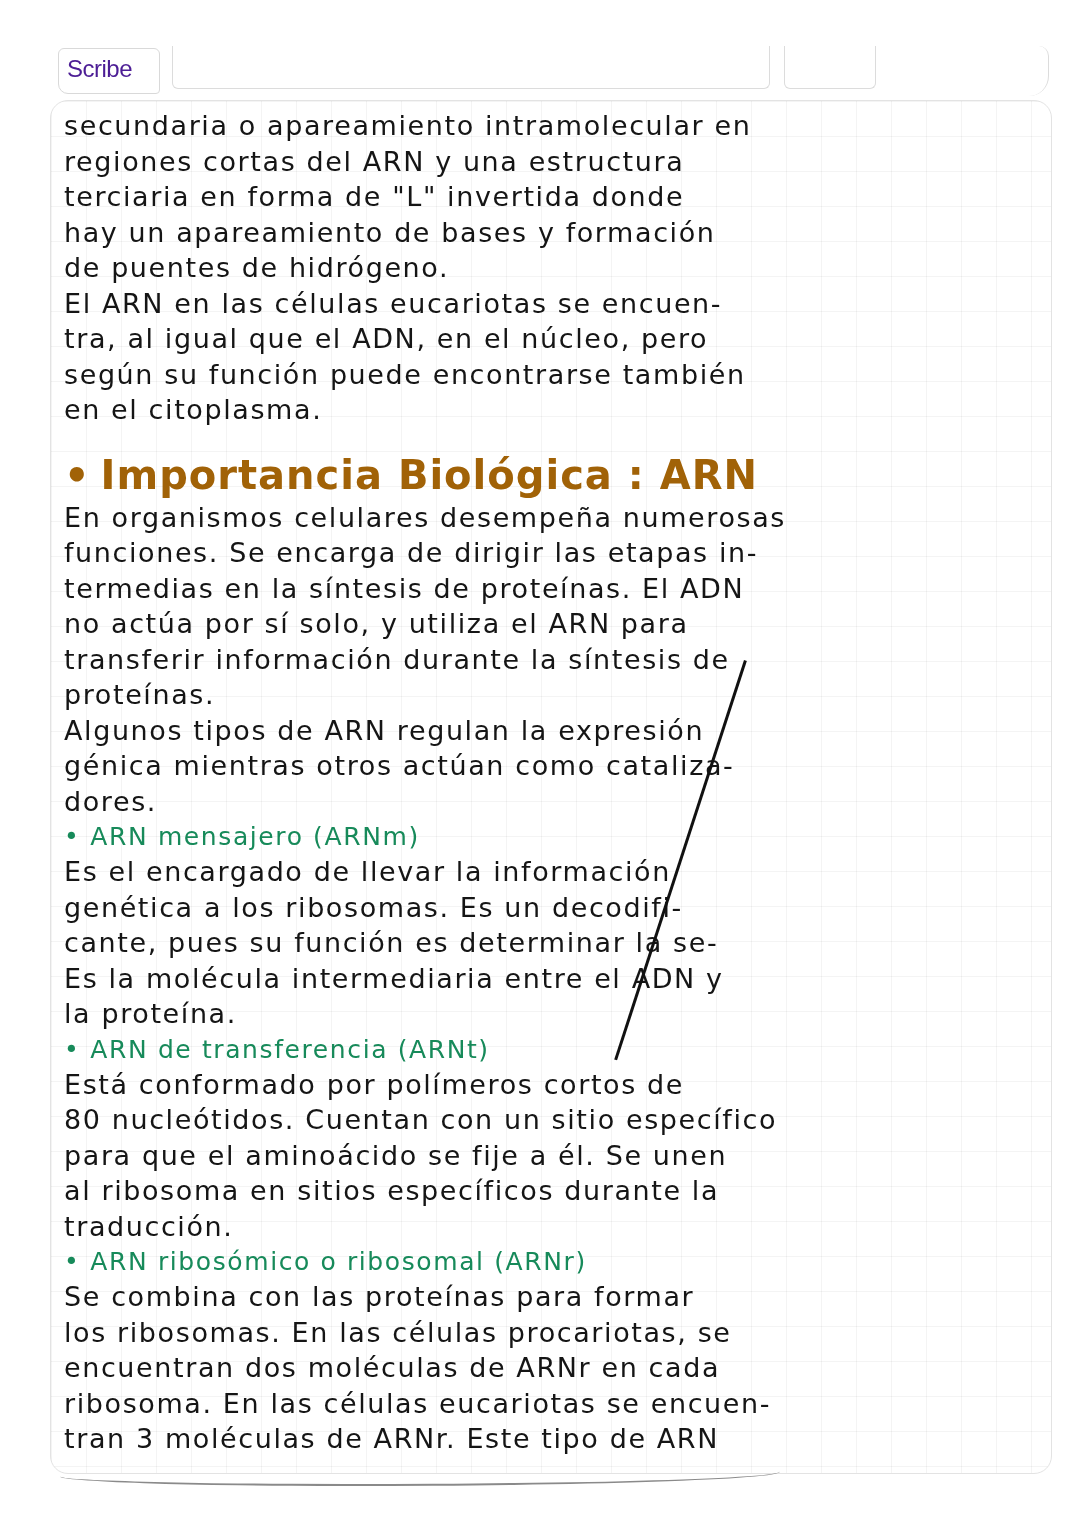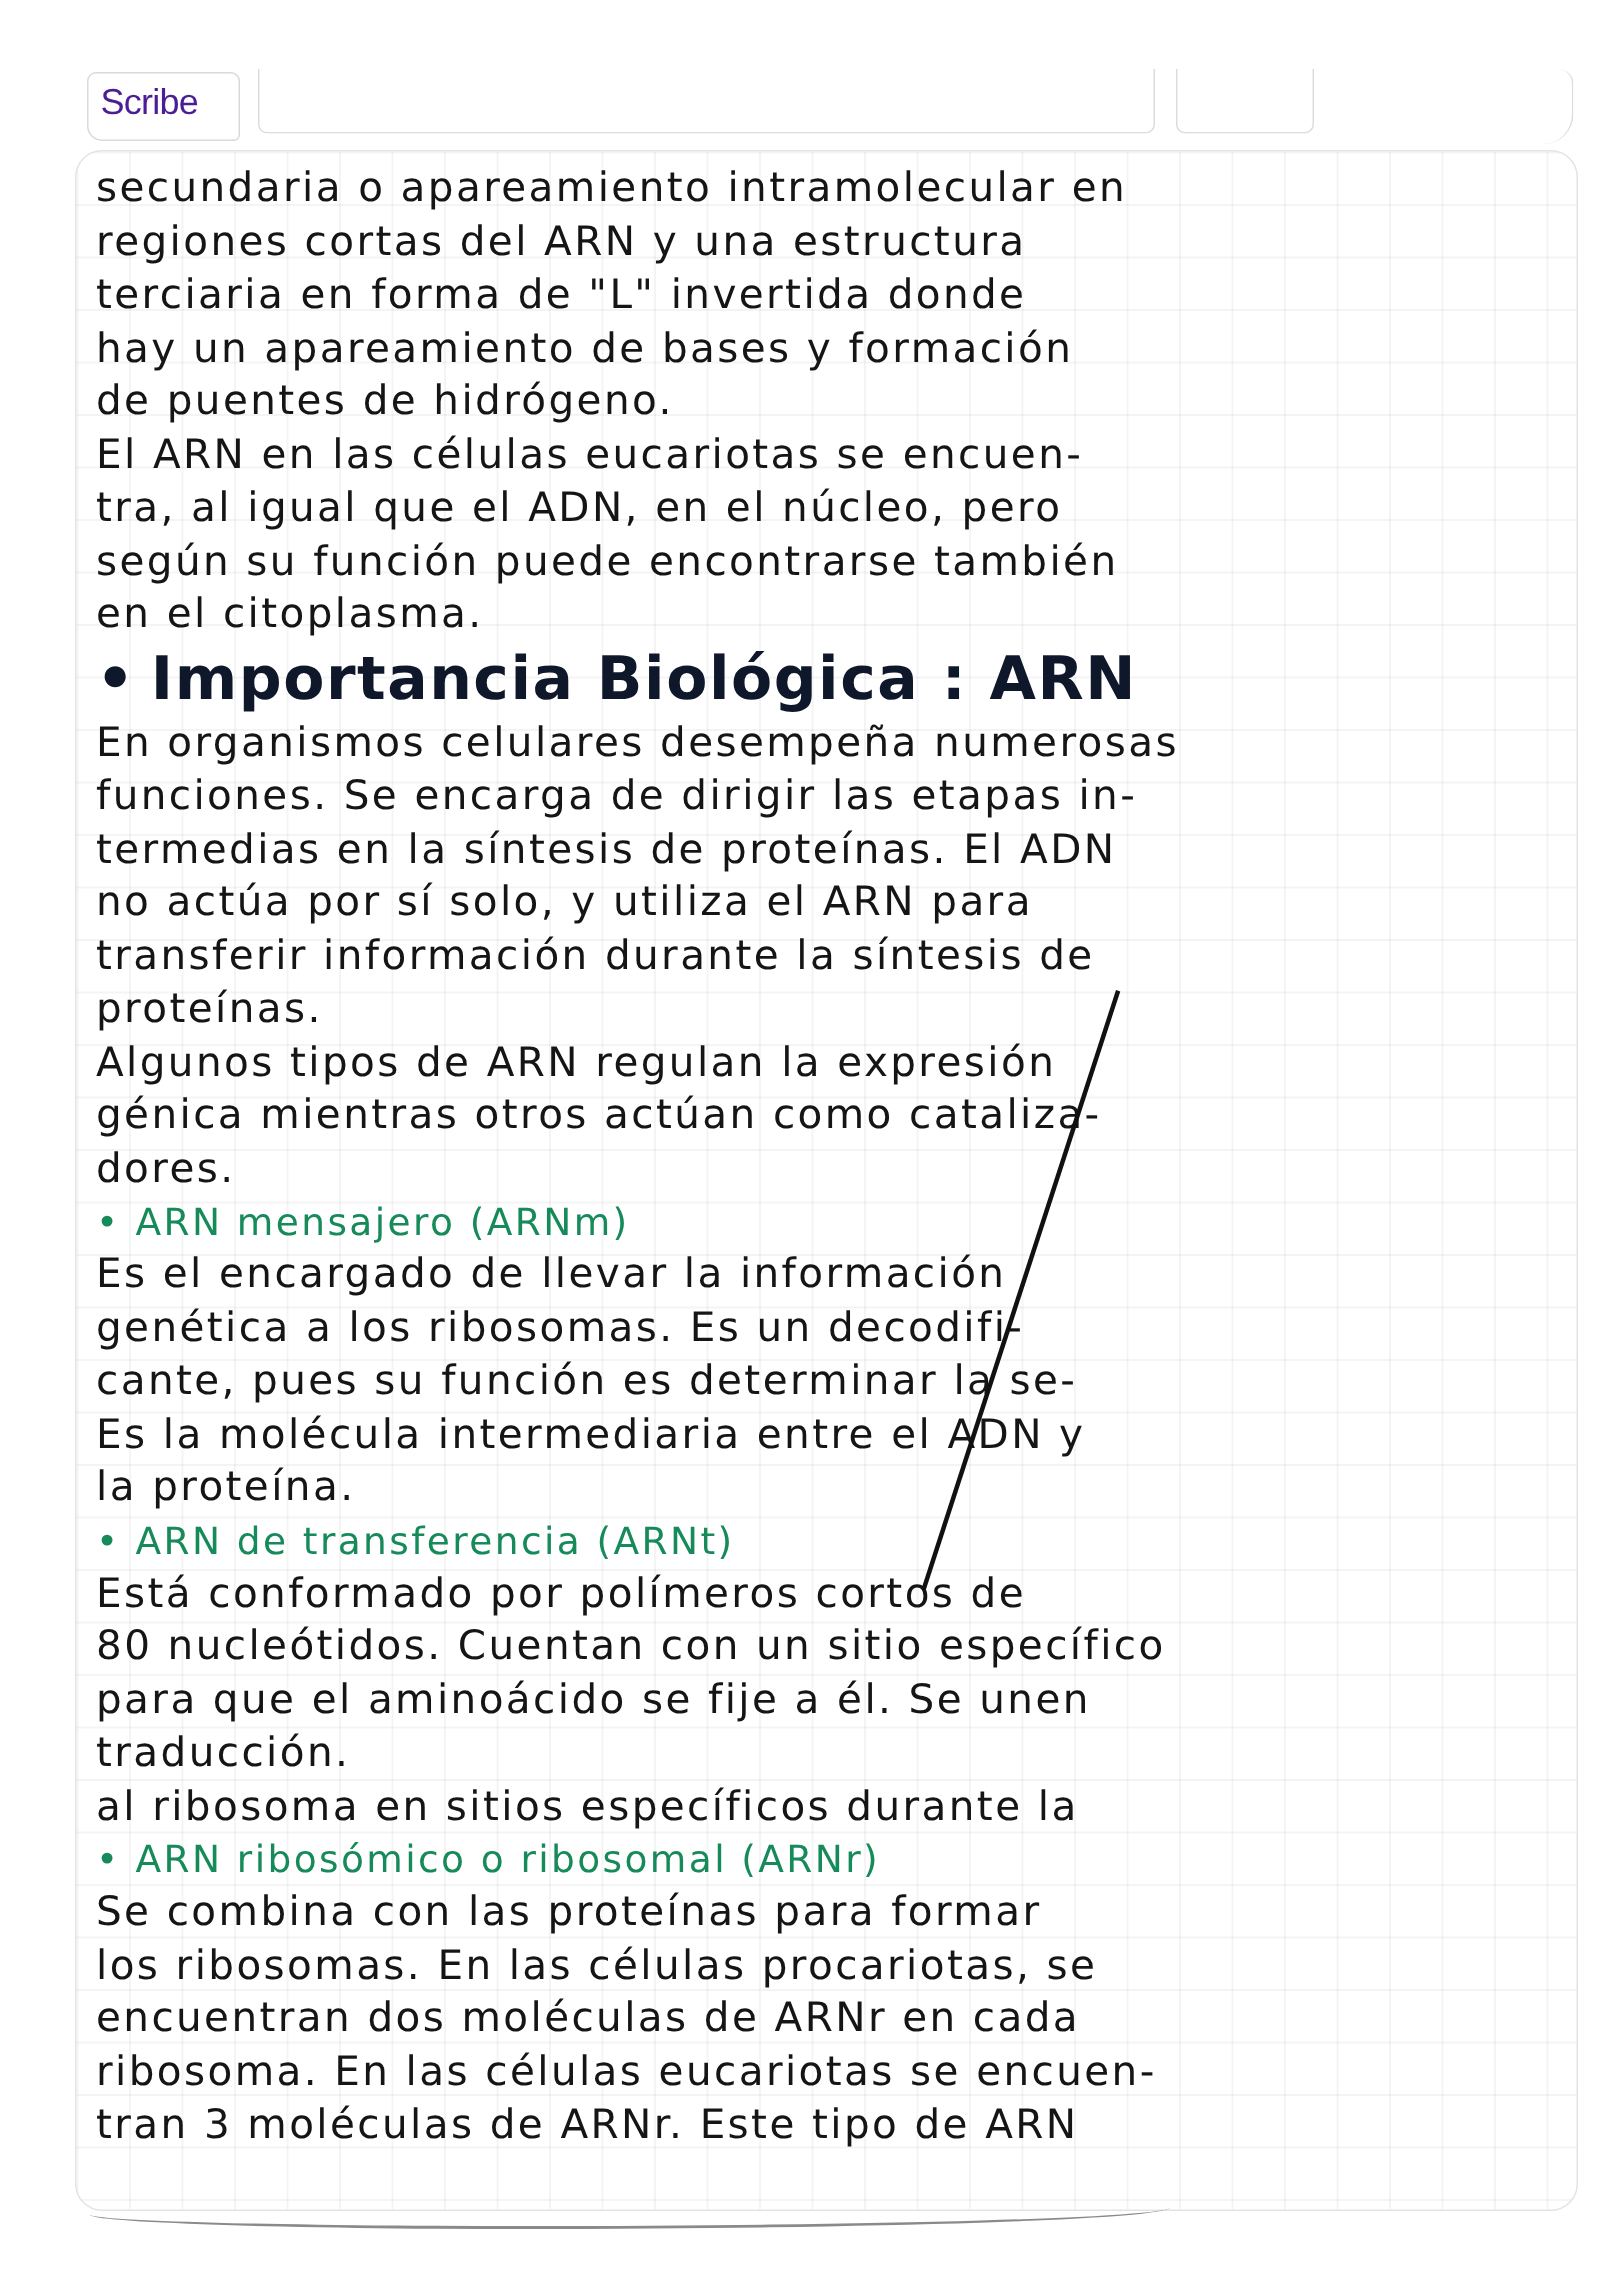--- a/index.html
+++ b/index.html
@@ -37,22 +37,22 @@
       linear-gradient(to bottom, rgba(0,0,0,0.045) 1px, transparent 1px);
     background-size: 35px 35px;
   }
   .content {
     position: absolute; left: 64px; top: 108px; width: 960px;
     font-family: "DejaVu Sans", sans-serif; color: #151515;
     font-size: 27px; line-height: 35.5px; letter-spacing: 1.6px;
   }
   .line { white-space: nowrap; display: block; }
   .heading {
-    color: #0f172a; font-size: 40px; line-height: 50px; font-weight: bold;
-    letter-spacing: 1px;
+    color: #a16207; font-size: 40px; line-height: 50px; font-weight: bold;
+    margin-top: 22px; letter-spacing: 1px;
   }
   .subheading { color: #178a5a; font-size: 25px; line-height: 35px; letter-spacing: 1.6px; }
   .bullet { display: inline-block; margin-right: 10px; }
   .stroke-line {
     position: absolute; left: 744px; top: 660px; width: 3px; height: 420px;
     background: #111; transform-origin: top left; transform: rotate(18deg);
   }
   .bottom-curve {
     position: absolute; left: 60px; top: 1462px; width: 720px; height: 22px;
     border-bottom: 2px solid #8a8a8a; border-radius: 0 0 60% 40%;
@@ -112,22 +112,22 @@
     <span class="line">la proteína.</span>
   </div>
 
   <div>
     <div class="line subheading">
       <span class="bullet">•</span><span>ARN de transferencia (ARNt)</span>
     </div>
     <span class="line">Está conformado por polímeros cortos de</span>
     <span class="line">80 nucleótidos. Cuentan con un sitio específico</span>
     <span class="line">para que el aminoácido se fije a él. Se unen</span>
+    <span class="line">al ribosoma en sitios específicos durante la</span>
     <span class="line">traducción.</span>
-    <span class="line">al ribosoma en sitios específicos durante la</span>
   </div>
 
   <div>
     <div class="line subheading">
       <span class="bullet">•</span><span>ARN ribosómico o ribosomal (ARNr)</span>
     </div>
     <span class="line">Se combina con las proteínas para formar</span>
     <span class="line">los ribosomas. En las células procariotas, se</span>
     <span class="line">encuentran dos moléculas de ARNr en cada</span>
     <span class="line">ribosoma. En las células eucariotas se encuen-</span>

